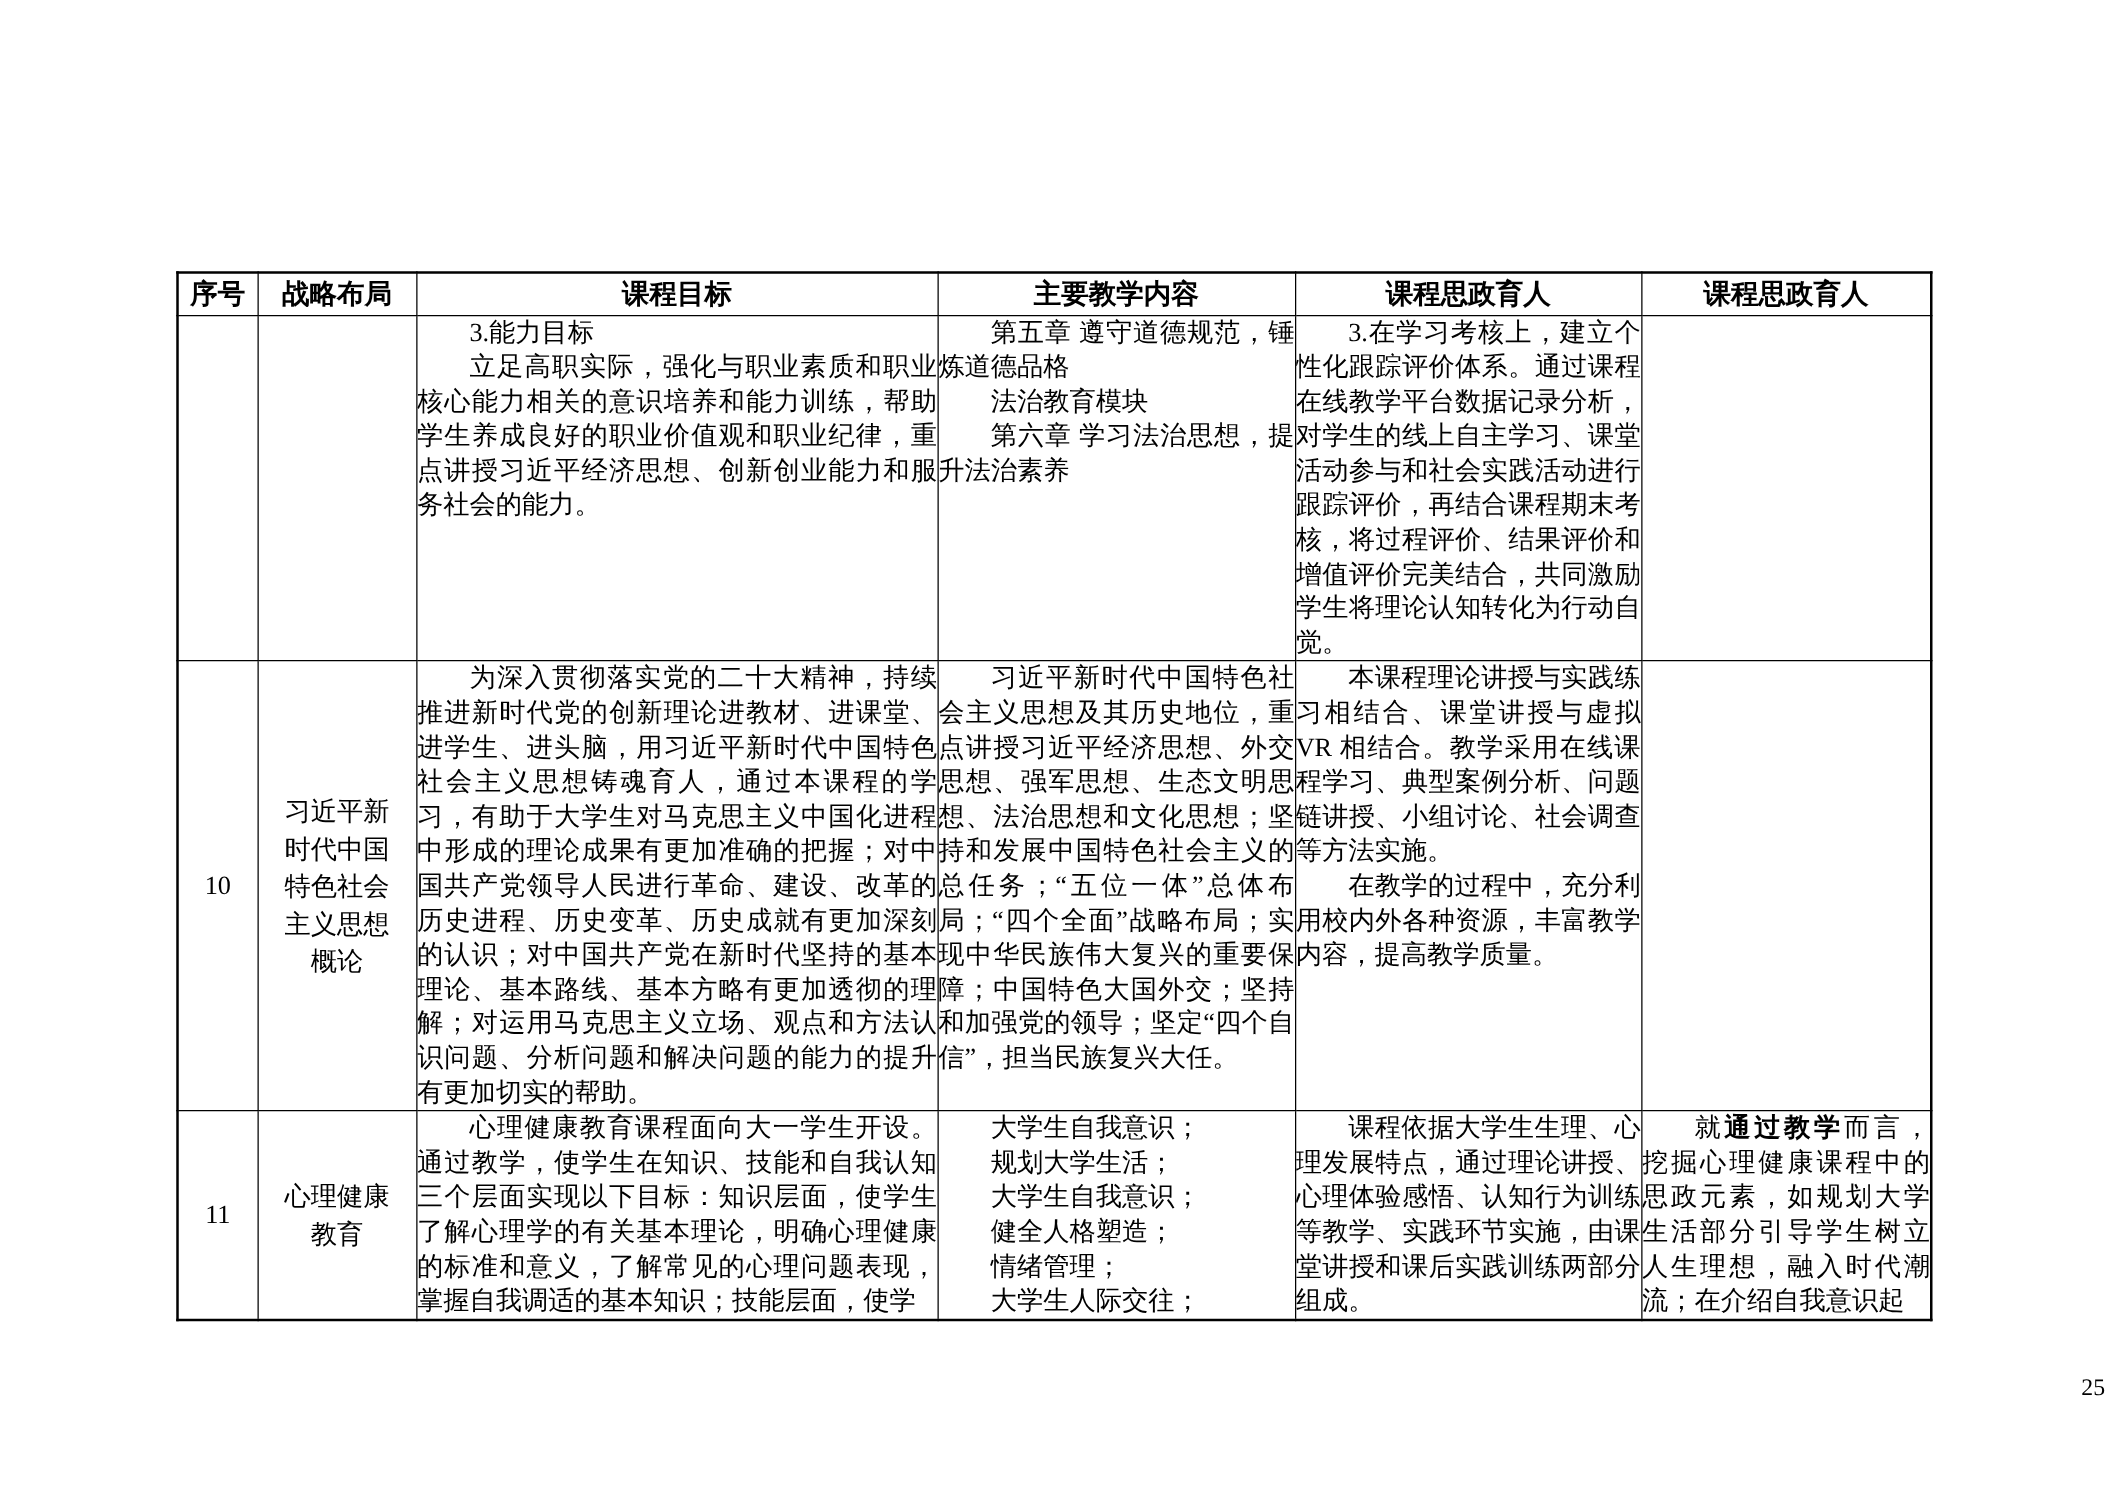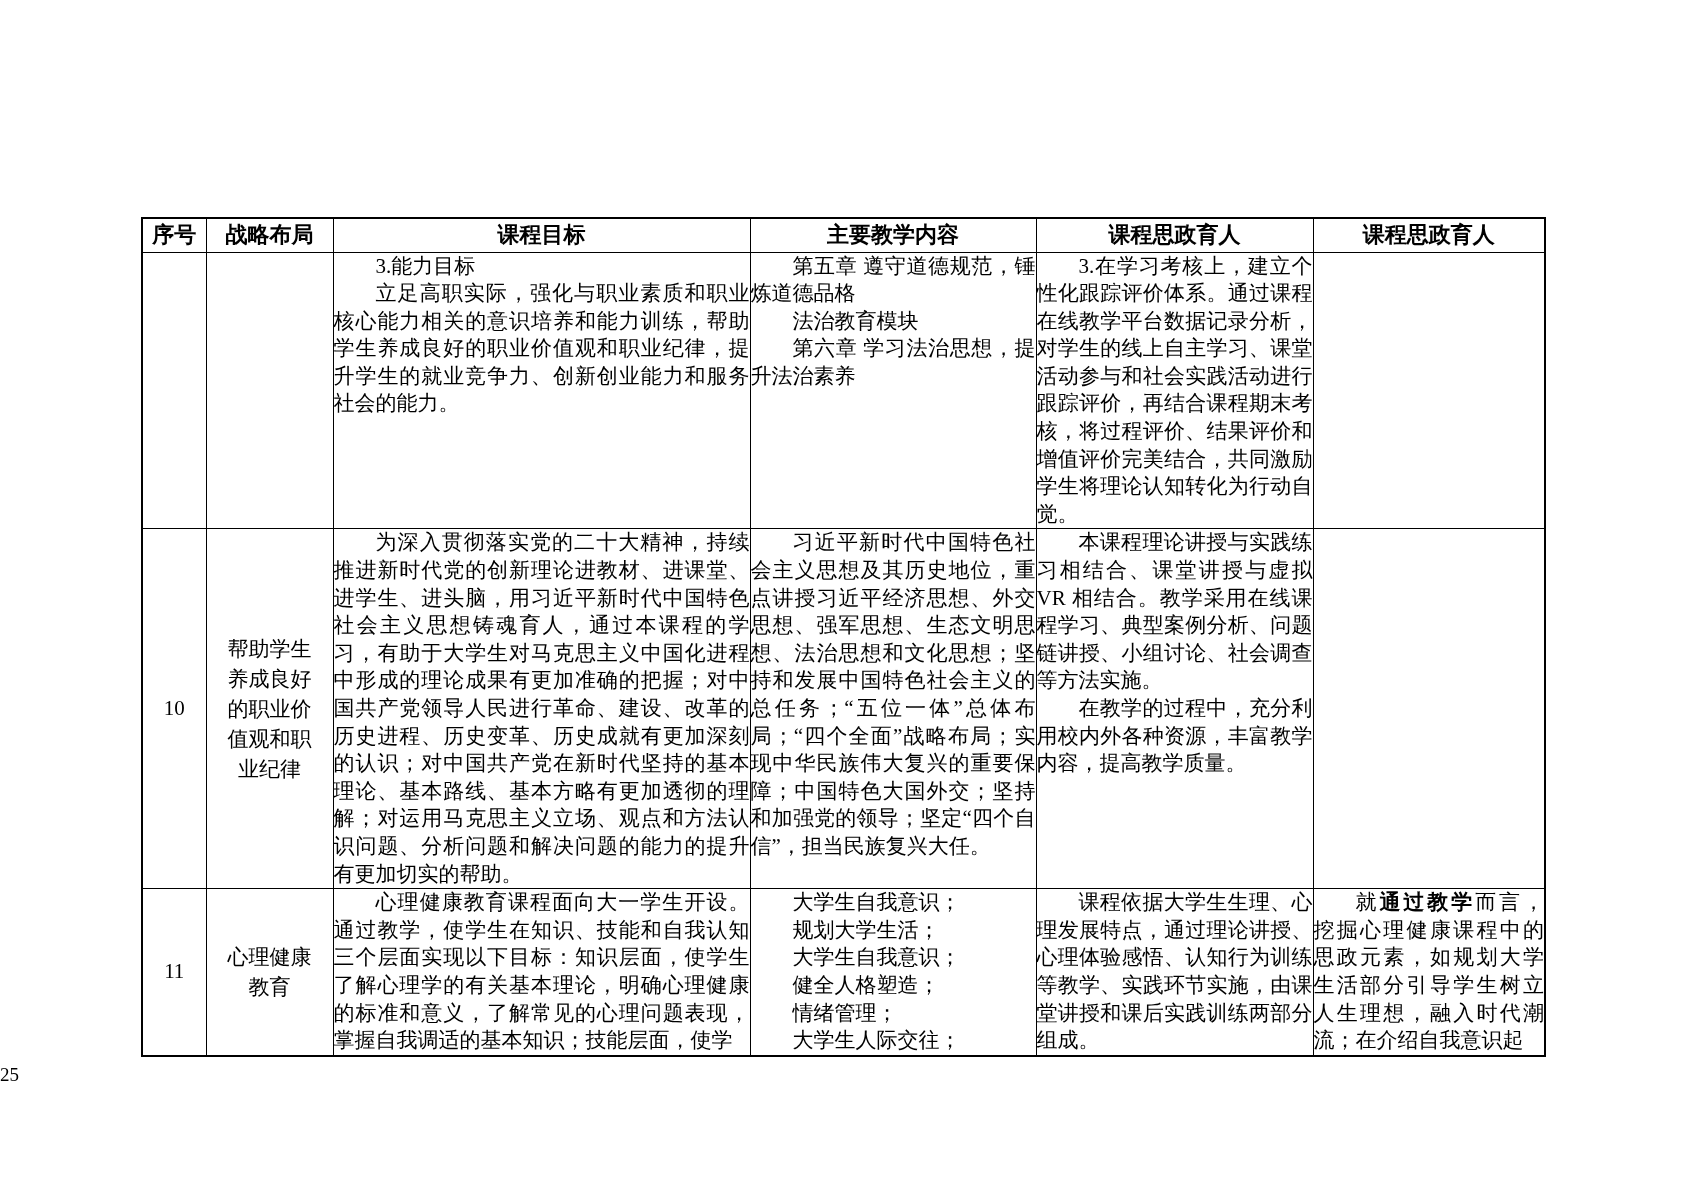--- a/index.html
+++ b/index.html
@@ -54,23 +54,23 @@
     margin:0;
     font-size:21px;
     line-height:27.6px;
     text-align:justify;
     text-justify:inter-character;
   }
   .para.indent{text-indent:2em;}
   .bold{font-weight:bold;}
   .page-number{
     position:absolute;
-    left:0;top:1064px;
+    left:0;top:1100px;
     width:100%;
-    text-align:left;
+    text-align:right;
     font-size:19px;
   }
 </style>
 </head>
 <body>
 
 <table class="doc-table">
   <colgroup>
     <col style="width:64px">
     <col style="width:127px">
@@ -90,36 +90,36 @@
     </tr>
   </thead>
   <tbody>
       <tr>
         <td class="cell id-cell"></td>
         <td class="cell name-cell">
           <div class="name-inner"></div>
         </td>
         <td class="cell text-cell">
           <p class="para indent"><span>3.能力目标</span></p>
-          <p class="para indent"><span>立足高职实际，强化与职业素质和职业核心能力相关的意识培养和能力训练，帮助学生养成良好的职业价值观和职业纪律，提升学生的就业竞争力、创新创业能力和服务社会的能力。</span></p>
+          <p class="para indent"><span>立足高职实际，强化与职业素质和职业核心能力相关的意识培养和能力训练，帮助学生养成良好的职业价值观和职业纪律，重点讲授习近平经济思想、创新创业能力和服务社会的能力。</span></p>
         </td>
         <td class="cell text-cell">
           <p class="para indent"><span>第五章 遵守道德规范，锤炼道德品格</span></p>
           <p class="para indent"><span>法治教育模块</span></p>
           <p class="para indent"><span>第六章 学习法治思想，提升法治素养</span></p>
         </td>
         <td class="cell text-cell">
           <p class="para indent"><span>3.在学习考核上，建立个性化跟踪评价体系。通过课程在线教学平台数据记录分析，对学生的线上自主学习、课堂活动参与和社会实践活动进行跟踪评价，再结合课程期末考核，将过程评价、结果评价和增值评价完美结合，共同激励学生将理论认知转化为行动自觉。</span></p>
         </td>
         <td class="cell text-cell"></td>
       </tr>
       <tr>
         <td class="cell id-cell">10</td>
         <td class="cell name-cell">
-          <div class="name-inner">帮助学生养成良好的职业价值观和职业纪律</div>
+          <div class="name-inner">习近平新时代中国特色社会主义思想概论</div>
         </td>
         <td class="cell text-cell">
           <p class="para indent"><span>为深入贯彻落实党的二十大精神，持续推进新时代党的创新理论进教材、进课堂、进学生、进头脑，用习近平新时代中国特色社会主义思想铸魂育人，通过本课程的学习，有助于大学生对马克思主义中国化进程中形成的理论成果有更加准确的把握；对中国共产党领导人民进行革命、建设、改革的历史进程、历史变革、历史成就有更加深刻的认识；对中国共产党在新时代坚持的基本理论、基本路线、基本方略有更加透彻的理解；对运用马克思主义立场、观点和方法认识问题、分析问题和解决问题的能力的提升有更加切实的帮助。</span></p>
         </td>
         <td class="cell text-cell">
           <p class="para indent"><span>习近平新时代中国特色社会主义思想及其历史地位，重点讲授习近平经济思想、外交思想、强军思想、生态文明思想、法治思想和文化思想；坚持和发展中国特色社会主义的总任务；“五位一体”总体布局；“四个全面”战略布局；实现中华民族伟大复兴的重要保障；中国特色大国外交；坚持和加强党的领导；坚定“四个自信”，担当民族复兴大任。</span></p>
         </td>
         <td class="cell text-cell">
           <p class="para indent"><span>本课程理论讲授与实践练习相结合、课堂讲授与虚拟 VR 相结合。教学采用在线课程学习、典型案例分析、问题链讲授、小组讨论、社会调查等方法实施。</span></p>
           <p class="para indent"><span>在教学的过程中，充分利用校内外各种资源，丰富教学内容，提高教学质量。</span></p>

